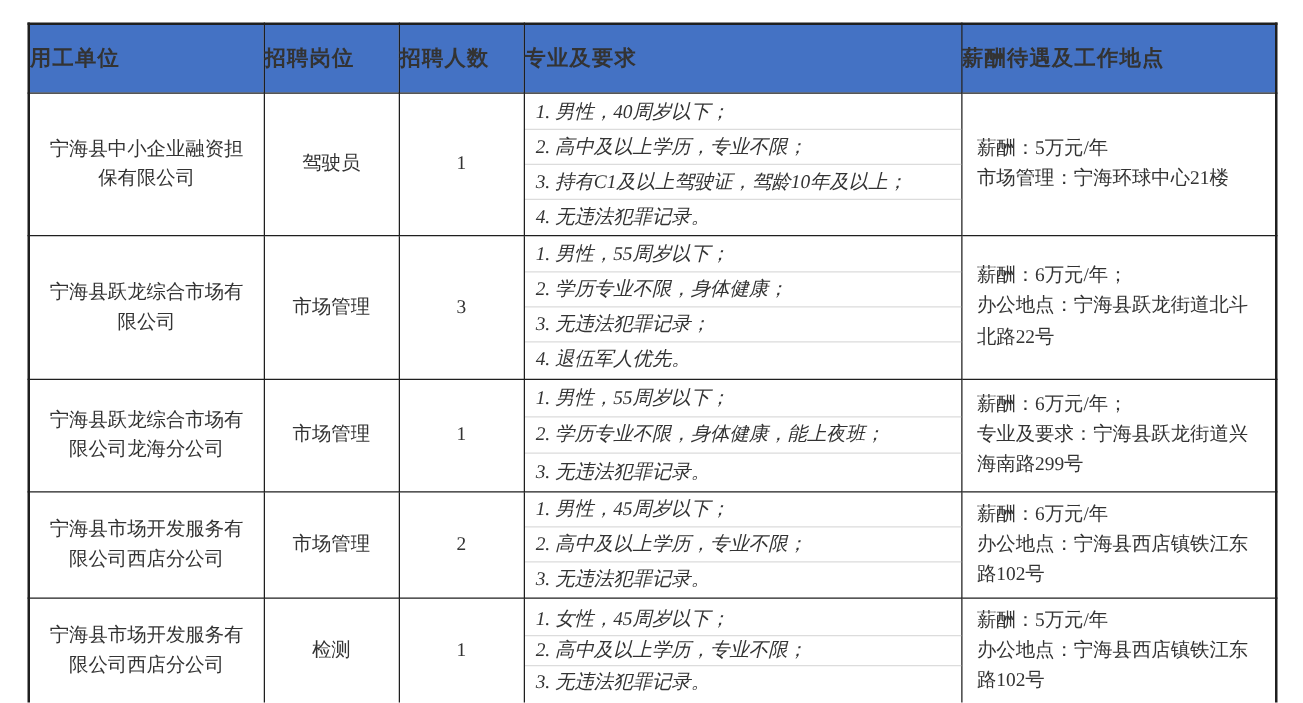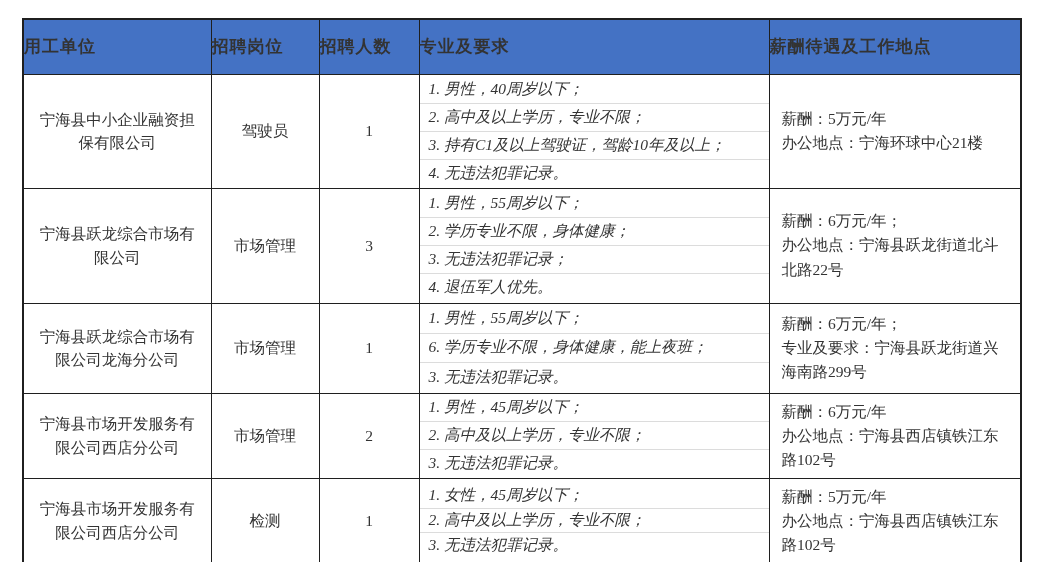--- a/index.html
+++ b/index.html
@@ -93,21 +93,21 @@
           <td class="c-req">
             <div class="req-wrap" style="height: 111px;">
               <div class="req-line">1. 男性，40周岁以下；</div>
               <div class="req-line">2. 高中及以上学历，专业不限；</div>
               <div class="req-line">3. 持有C1及以上驾驶证，驾龄10年及以上；</div>
               <div class="req-line">4. 无违法犯罪记录。</div>
             </div>
           </td>
           <td class="c-salary">
             <span class="salary-line">薪酬：5万元/年</span>
-            <span class="salary-line">办公地点：宁海环球中心21楼</span>
+            <span class="salary-line">市场管理：宁海环球中心21楼</span>
           </td>
         </tr>
         <tr style="height: 115px;">
           <td class="c-company">宁海县跃龙综合市场有限公司</td>
           <td class="c-position">市场管理</td>
           <td class="c-count">3</td>
           <td class="c-req">
             <div class="req-wrap" style="height: 112px;">
               <div class="req-line">1. 男性，55周岁以下；</div>
               <div class="req-line">2. 学历专业不限，身体健康；</div>
@@ -120,21 +120,21 @@
             <span class="salary-line">办公地点：宁海县跃龙街道北斗北路22号</span>
           </td>
         </tr>
         <tr style="height: 90px;">
           <td class="c-company">宁海县跃龙综合市场有限公司龙海分公司</td>
           <td class="c-position">市场管理</td>
           <td class="c-count">1</td>
           <td class="c-req">
             <div class="req-wrap" style="height: 87px;">
               <div class="req-line">1. 男性，55周岁以下；</div>
-              <div class="req-line">6. 学历专业不限，身体健康，能上夜班；</div>
+              <div class="req-line">2. 学历专业不限，身体健康，能上夜班；</div>
               <div class="req-line">3. 无违法犯罪记录。</div>
             </div>
           </td>
           <td class="c-salary">
             <span class="salary-line">薪酬：6万元/年；</span>
             <span class="salary-line">专业及要求：宁海县跃龙街道兴海南路299号</span>
           </td>
         </tr>
         <tr style="height: 85px;">
           <td class="c-company">宁海县市场开发服务有限公司西店分公司</td>

